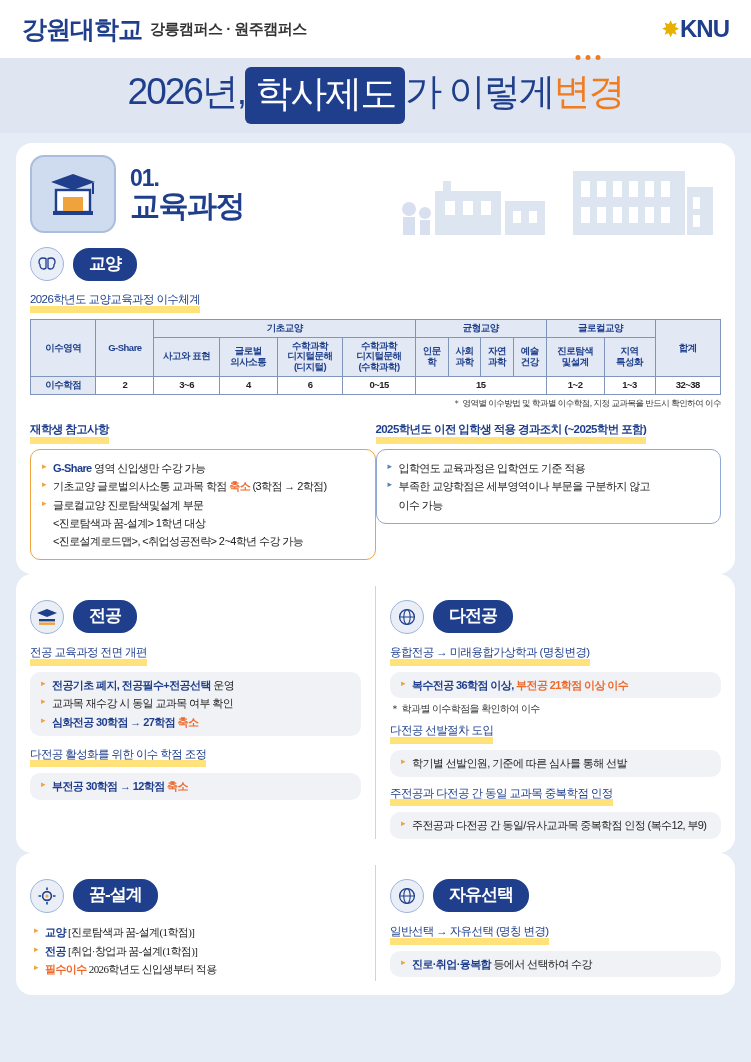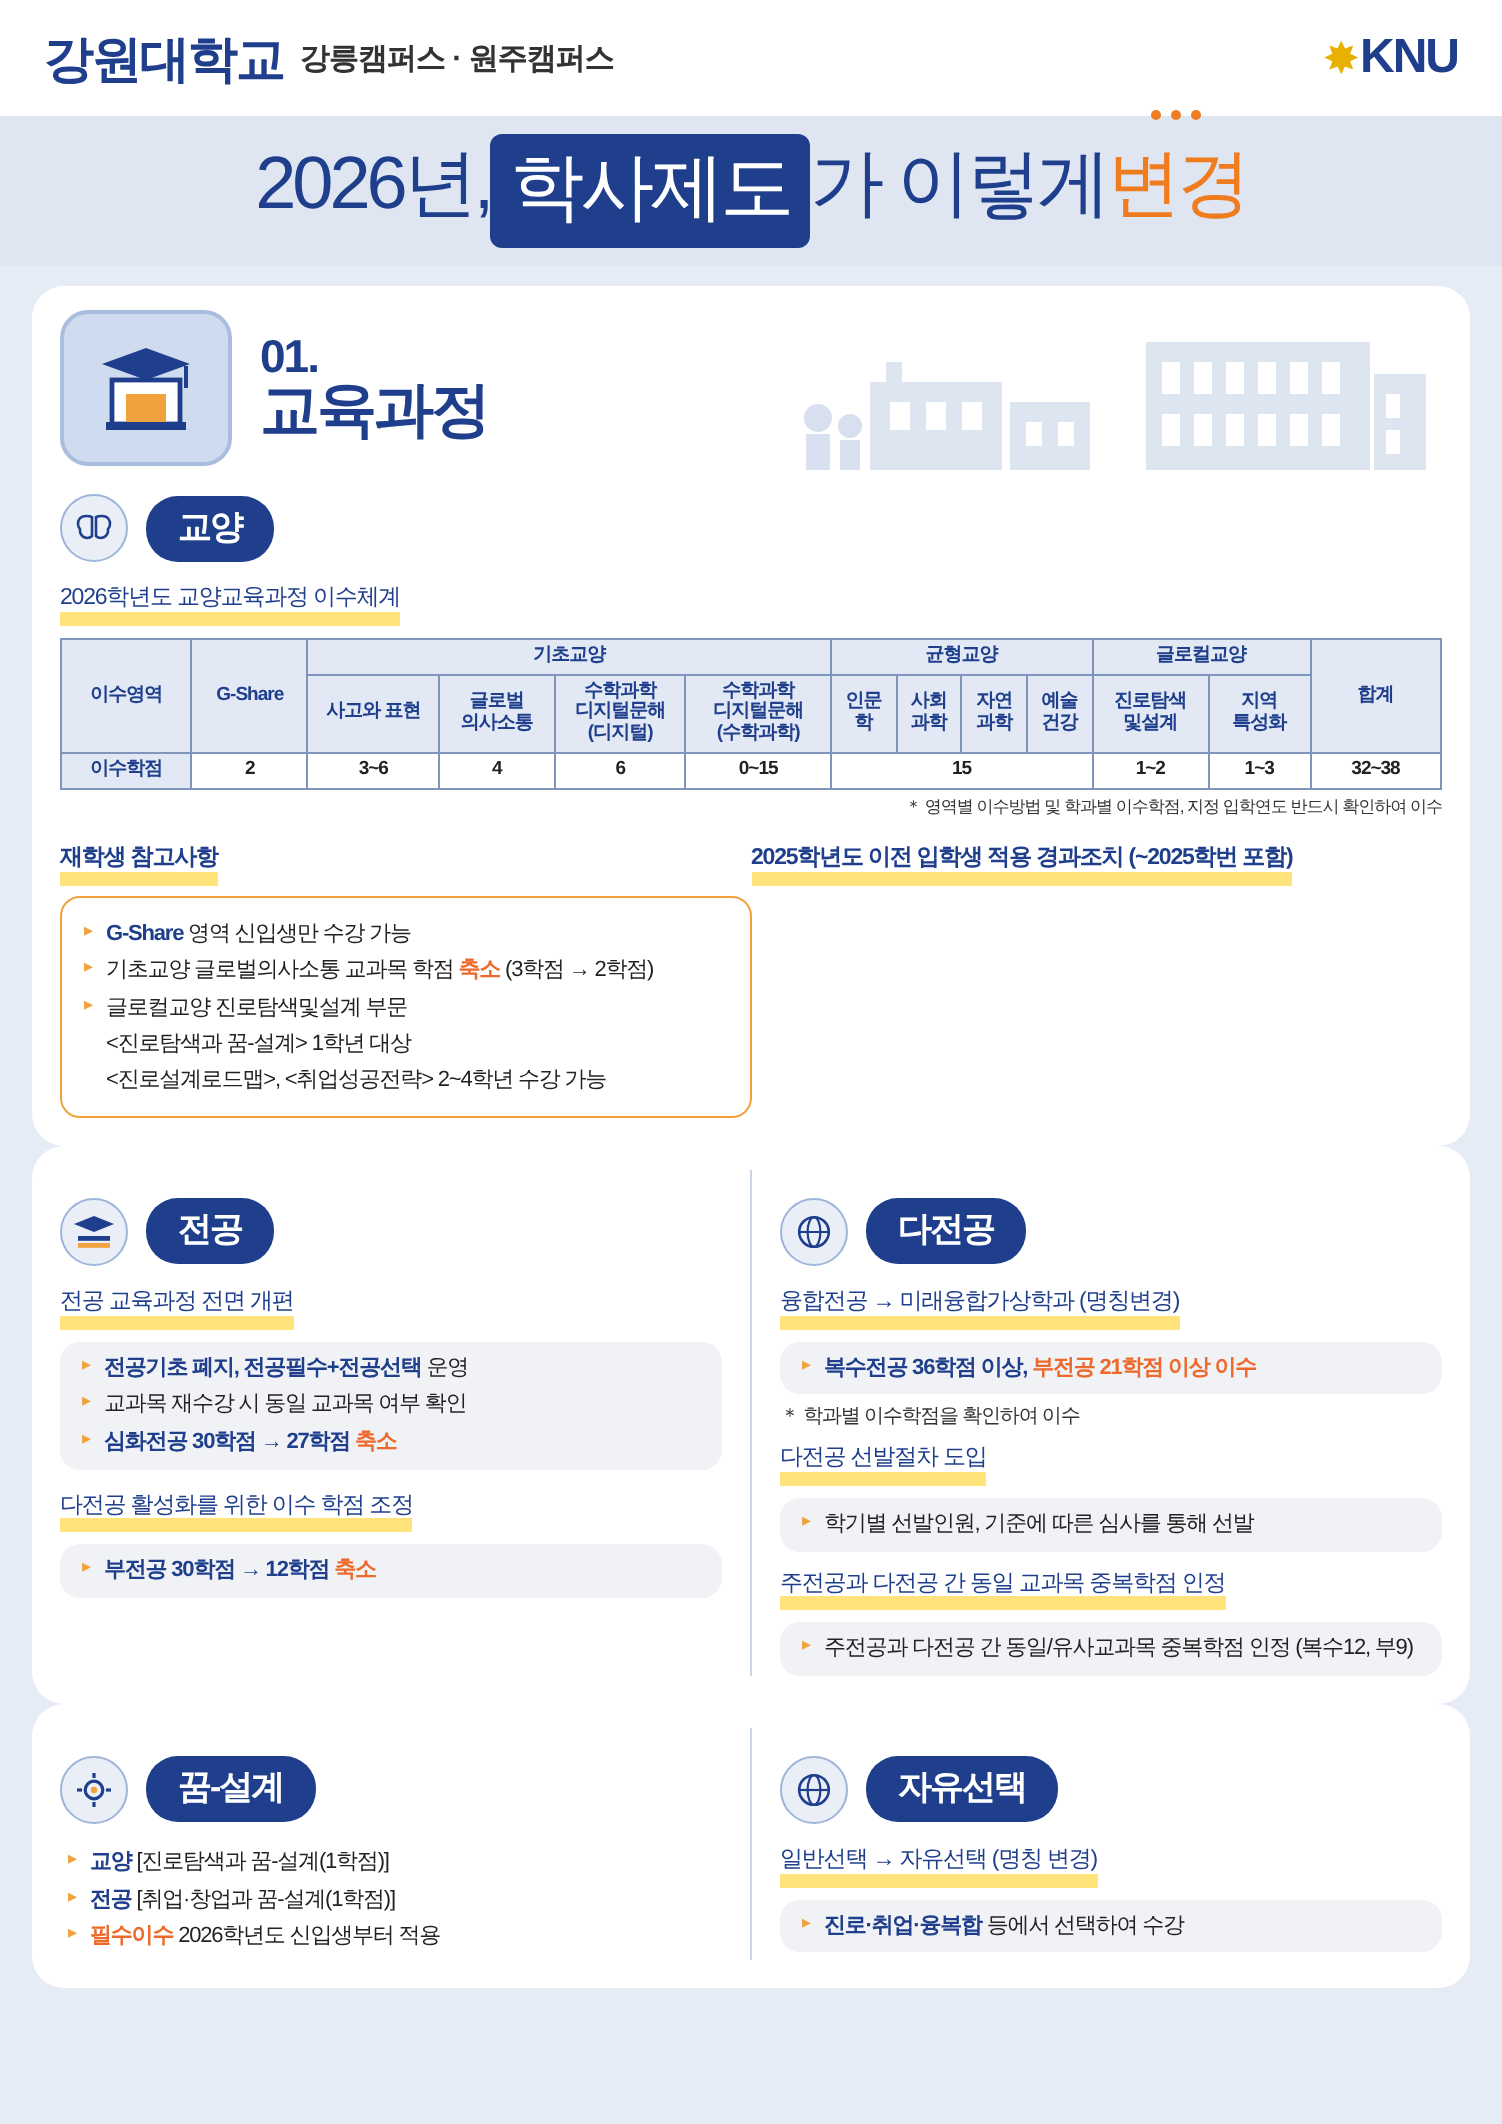--- a/index.html
+++ b/index.html
@@ -144,21 +144,21 @@
   .split .half { flex: 1; position: relative; }
   .vline { width: 1px; background: #c9d4e6; }
 
   .grey-box {
     background: #f0f2f6; border-radius: 10px;
     padding: 4px 11px; font-size: 11px; line-height: 1.7; color: #222;
     letter-spacing: -0.6px;
   }
   .grey-box + .yellow-label { margin-top: 10px; }
 
-  .plain-list { font-size: 11px; line-height: 1.7; color: #222; letter-spacing: -0.6px; padding: 2px 4px; }
+  .plain-list { font-size: 11px; line-height: 1.7; color: #222; letter-spacing: -0.6px; padding: 2px 4px; font-family: Liberation Serif, serif; }
 </style>
 </head>
 <body>
 
 <div class="header">
   <span class="logo-main">강원대학교</span>
   <span class="logo-sub">강릉캠퍼스 · 원주캠퍼스</span>
   <span class="knu">
     <span class="star">✸</span>
     <span>KNU</span>
@@ -282,35 +282,40 @@
           <td>4</td>
           <td>6</td>
           <td>0~15</td>
           <td colspan="4">15</td>
           <td>1~2</td>
           <td>1~3</td>
           <td>32~38</td>
         </tr>
       </tbody>
     </table>
-    <div class="table-note">＊ 영역별 이수방법 및 학과별 이수학점, 지정 입학연도 반드시 확인하여 이수</div>
+    <div class="table-note">＊ 영역별 이수방법 및 학과별 이수학점, 지정 교과목을 반드시 확인하여 이수</div>
 
     <div class="cols2">
       <div class="col">
         <span class="tag">재학생 참고사항</span>
         <div class="notebox">
           <div class="li"><span class="b-blue">G-Share</span> 영역 신입생만 수강 가능</div>
           <div class="li">기초교양 글로벌의사소통 교과목 학점 <span class="b-org">축소</span> (3학점 → 2학점)</div>
           <div class="li">글로컬교양 진로탐색및설계 부문</div>
           <div class="indent">&lt;진로탐색과 꿈-설계&gt; 1학년 대상</div>
           <div class="indent">&lt;진로설계로드맵&gt;, &lt;취업성공전략&gt; 2~4학년 수강 가능</div>
         </div>
       </div>
       <div class="col">
         <span class="tag">2025학년도 이전 입학생 적용 경과조치 (~2025학번 포함)</span>
+        <div class="notebox blue">
+          <div class="li">입학연도 교육과정은 입학연도 기준 적용</div>
+          <div class="li">부족한 교양학점은 세부영역이나 부문을 구분하지 않고</div>
+          <div class="indent">이수 가능</div>
+        </div>
       </div>
     </div>
   </div>
 
   <div class="card">
     <div class="split">
 
       <div class="half">
         <div class="sub-head">
           <span class="circ">

